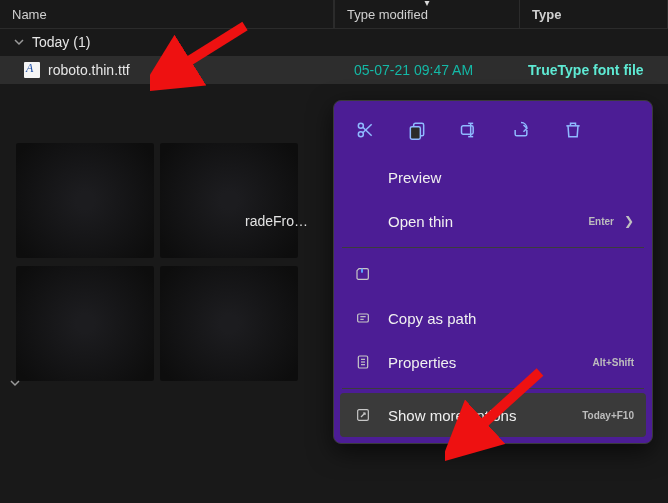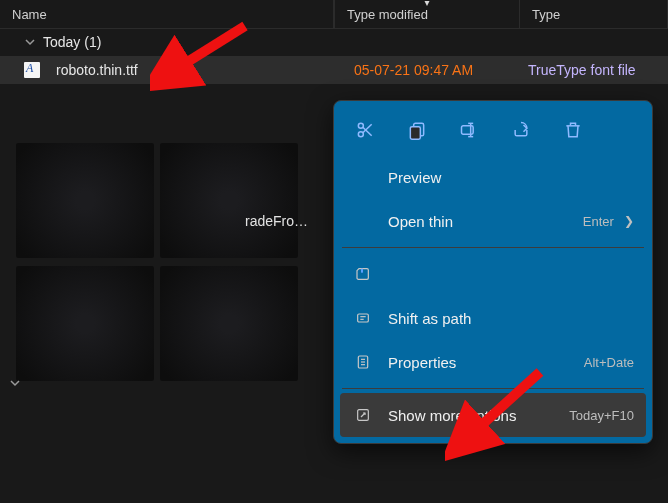--- a/index.html
+++ b/index.html
@@ -30,57 +30,57 @@
     height: 100%;
     display: flex;
     align-items: center;
     padding-left: 12px;
     border-right: 1px solid #2b2b2b;
     box-sizing: border-box;
     position: relative;
   }
   .col-name { width: 334px; }
   .col-date { width: 186px; border-left:1px solid #2b2b2b;}
-  .col-type { width: 148px; border-right:none;}
+  .col-type { width: 148px; border-right:none;font-weight:bold;}
   .sort-arrow {
     position:absolute;
     left:50%; top:-3px;
     transform:translateX(-50%);
     color:#dadada;
     font-size:10px;
   }
 
   
   .list {
     position: absolute;
     top: 28px; left: 0; right: 0; bottom: 0;
   }
   .group-row {
     height: 28px;
     display:flex;
     align-items:center;
-    padding-left: 25px;
+    padding-left: 14px;
     color:#e6e6e6;
     font-size:14px;
   }
   .group-row .chev {
     display:inline-flex;
     width:14px;
     color:#a0a0a0;
     margin-right:4px;
   }
   .file-row {
     height: 28px;
     display:flex;
     align-items:center;
   }
   .file-row.selected { background:#2d2d2d; }
-  .cell-name { width:334px; display:flex; align-items:center; padding-left:24px; box-sizing:border-box;gap:8px;}
-  .cell-date { width:186px; padding-left:20px; box-sizing:border-box; color:#f97316;}
-  .cell-type { width:148px; padding-left:8px; box-sizing:border-box; color:#c4b5fd;}
+  .cell-name { width:334px; display:flex; align-items:center; padding-left:24px; box-sizing:border-box;}
+  .cell-date { width:186px; padding-left:20px; box-sizing:border-box; color:#14b8a6;}
+  .cell-type { width:148px; padding-left:8px; box-sizing:border-box; color:#5eead4;font-weight:bold;}
   .file-icon {
     width:16px; height:16px;
     background:#f5f5f5;
     margin-right:8px;
     position:relative;
     border-radius:1px;
   }
   .file-icon::before{
     content:"A";
     position:absolute;
@@ -125,21 +125,21 @@
   .arrow {
     position:absolute;
     pointer-events:none;
   }
 
   
   .ctx {
     position:absolute;
     left:333px; top:100px;
     width:320px;
-    background:#0369a1;
+    background:#4c1d95;
     border:1px solid #3a3a3a;
     border-radius:8px;
     box-shadow:0 8px 24px rgba(0,0,0,0.6);
     padding:6px;
     box-sizing:border-box;
   }
   .ctx .iconbar {
     display:flex;
     justify-content:flex-start;
     gap:22px;
@@ -165,21 +165,22 @@
   .ctx .menu-item .mi-icon {
     width:22px;
     display:flex; justify-content:center;
     margin-right:14px;
     color:#c0c0c0;
   }
   .ctx .menu-item.noicon .mi-icon { visibility:hidden; }
   .ctx .menu-item .mi-shortcut {
     margin-left:auto;
     color:#bdbdbd;
-    font-size:13px;
+    font-size:10px;
+    font-weight:bold;
   }
   .ctx .menu-item .mi-arrow {
     color:#c0c0c0;
     margin-left:10px;
     font-size:12px;
   }
   .ctx hr {
     border:none;
     border-top:1px solid #3c3c3c;
     margin:4px 2px;
@@ -325,34 +326,34 @@
   </div>
 
   <div class="menu-item">
     <span class="mi-icon">
       <svg width="16" height="16" viewBox="0 0 24 24" fill="none" stroke="#c7c7c7" stroke-width="1.8">
         <rect x="4" y="6" width="16" height="12" rx="2"></rect>
         <line x1="8" y1="10" x2="16" y2="10"></line>
           <line x1="8" y1="14" x2="13" y2="14"></line>
       </svg>
     </span>
-    <span>Shift as path</span>
+    <span>Copy as path</span>
   </div>
 
   <div class="menu-item">
     <span class="mi-icon">
       <svg width="16" height="16" viewBox="0 0 24 24" fill="none" stroke="#c7c7c7" stroke-width="1.8">
         <rect x="5" y="3" width="14" height="18" rx="2"></rect>
         <line x1="9" y1="8" x2="15" y2="8"></line>
           <line x1="9" y1="12" x2="15" y2="12"></line>
           <line x1="9" y1="16" x2="15" y2="16"></line>
       </svg>
     </span>
     <span>Properties</span>
-    <span class="mi-shortcut">Alt+Date</span>
+    <span class="mi-shortcut">Alt+Shift</span>
   </div>
 
   <hr>
 
   <div class="menu-item highlight">
     <span class="mi-icon">
       <svg width="16" height="16" viewBox="0 0 24 24" fill="none" stroke="#c7c7c7" stroke-width="1.8">
         <rect x="4" y="4" width="16" height="16" rx="2"></rect>
         <path d="M9 15 L15 9"></path>
           <path d="M12 9 h3 v3"></path>

